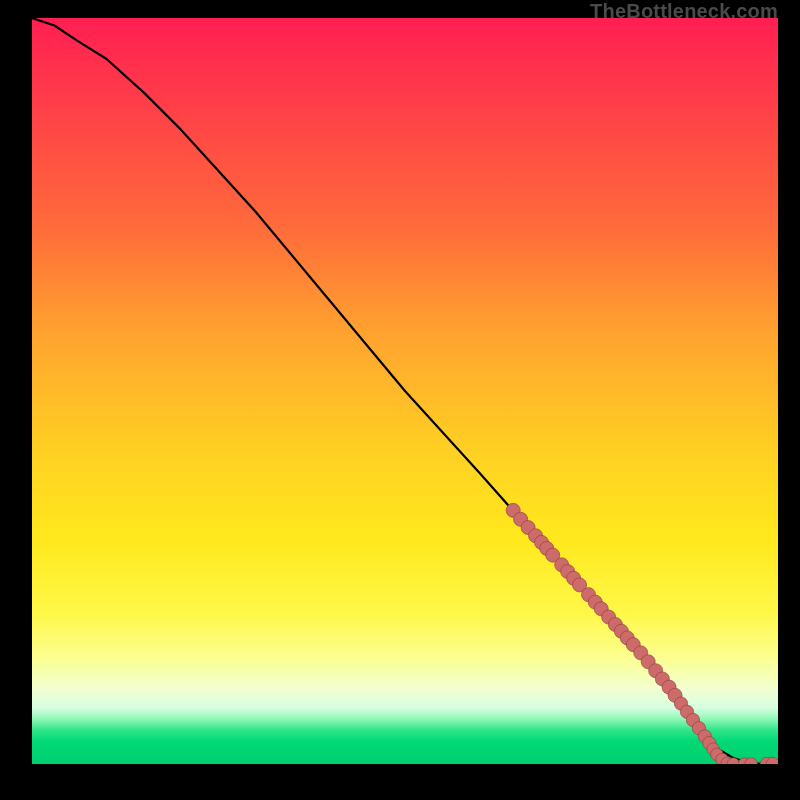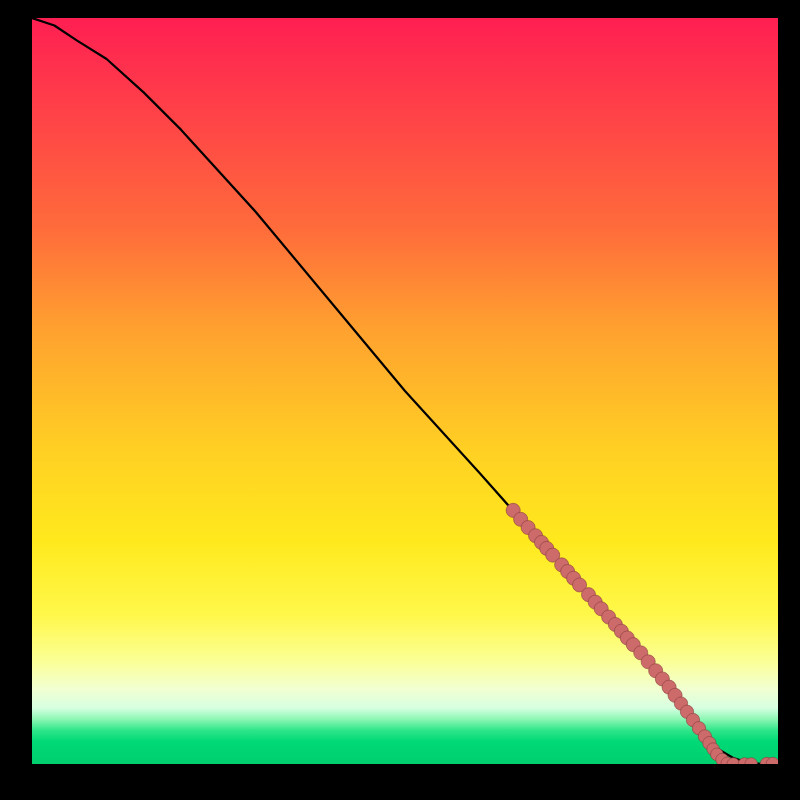--- a/index.html
+++ b/index.html
@@ -60,20 +60,21 @@
     font-weight: 600;
     letter-spacing: 0.2px;
     user-select: none;
     pointer-events: none;
   }
 </style>
 </head>
 <body>
 
 <div class="frame">
+  <div class="watermark">TheBottleneck.com</div>
   <div class="plot-area">
     <svg class="curve" viewBox="0 0 746 746" preserveAspectRatio="none">
       <path id="curve-path" fill="none" stroke="#000000" stroke-width="2.2" stroke-linecap="round" stroke-linejoin="round" d="M0.00 0.00 L22.38 7.46 L44.76 22.38 L74.60 41.03 L111.90 74.60 L149.20 111.90 L223.80 193.96 L298.40 283.48 L373.00 373.00 L447.60 455.06 L507.28 522.20 L566.96 589.34 L611.72 641.56 L641.56 678.86 L656.48 697.51 L671.40 716.16 L686.32 731.08 L701.24 740.03 L716.16 744.51 L731.08 746.00 L746.00 746.00"></path>
       <g id="marker-layer">
           <circle cx="481.17" cy="492.36" r="7.05" fill="#cd6b6b" stroke="#8a3c3c" stroke-width="0.6"></circle>
           <circle cx="488.63" cy="501.31" r="7.05" fill="#cd6b6b" stroke="#8a3c3c" stroke-width="0.6"></circle>
           <circle cx="496.09" cy="509.52" r="7.05" fill="#cd6b6b" stroke="#8a3c3c" stroke-width="0.6"></circle>
           <circle cx="503.55" cy="517.72" r="7.05" fill="#cd6b6b" stroke="#8a3c3c" stroke-width="0.6"></circle>
           <circle cx="509.52" cy="524.44" r="7.05" fill="#cd6b6b" stroke="#8a3c3c" stroke-width="0.6"></circle>
           <circle cx="514.74" cy="530.41" r="7.05" fill="#cd6b6b" stroke="#8a3c3c" stroke-width="0.6"></circle>

